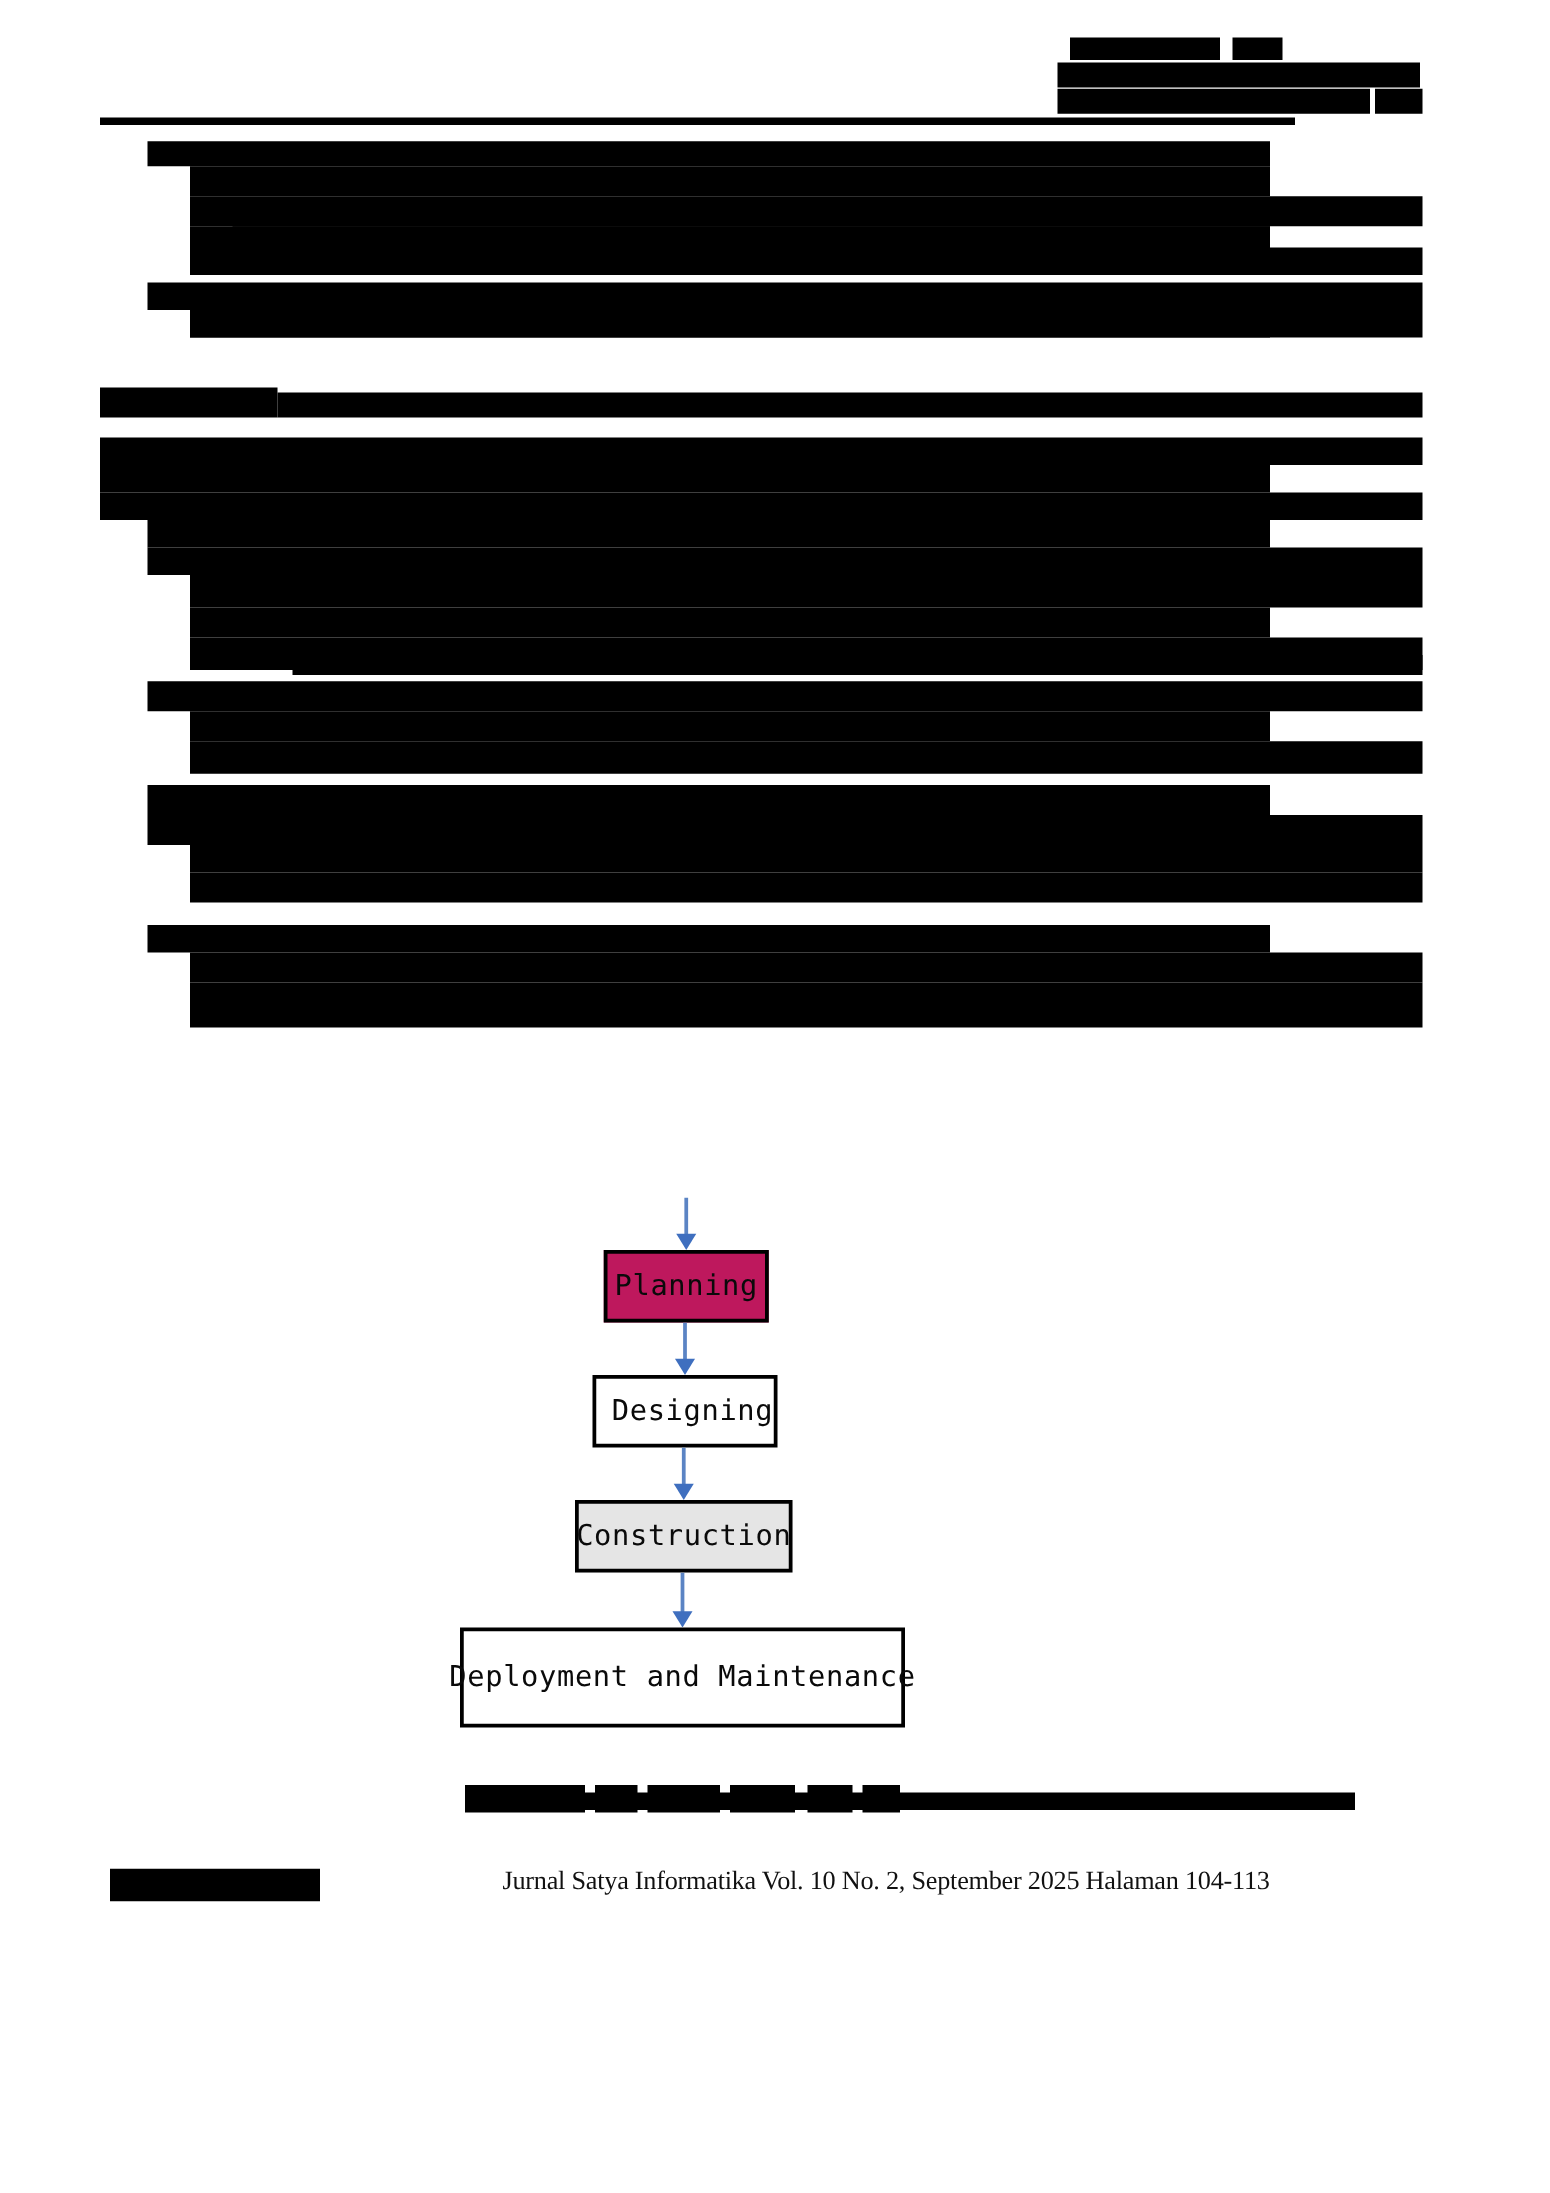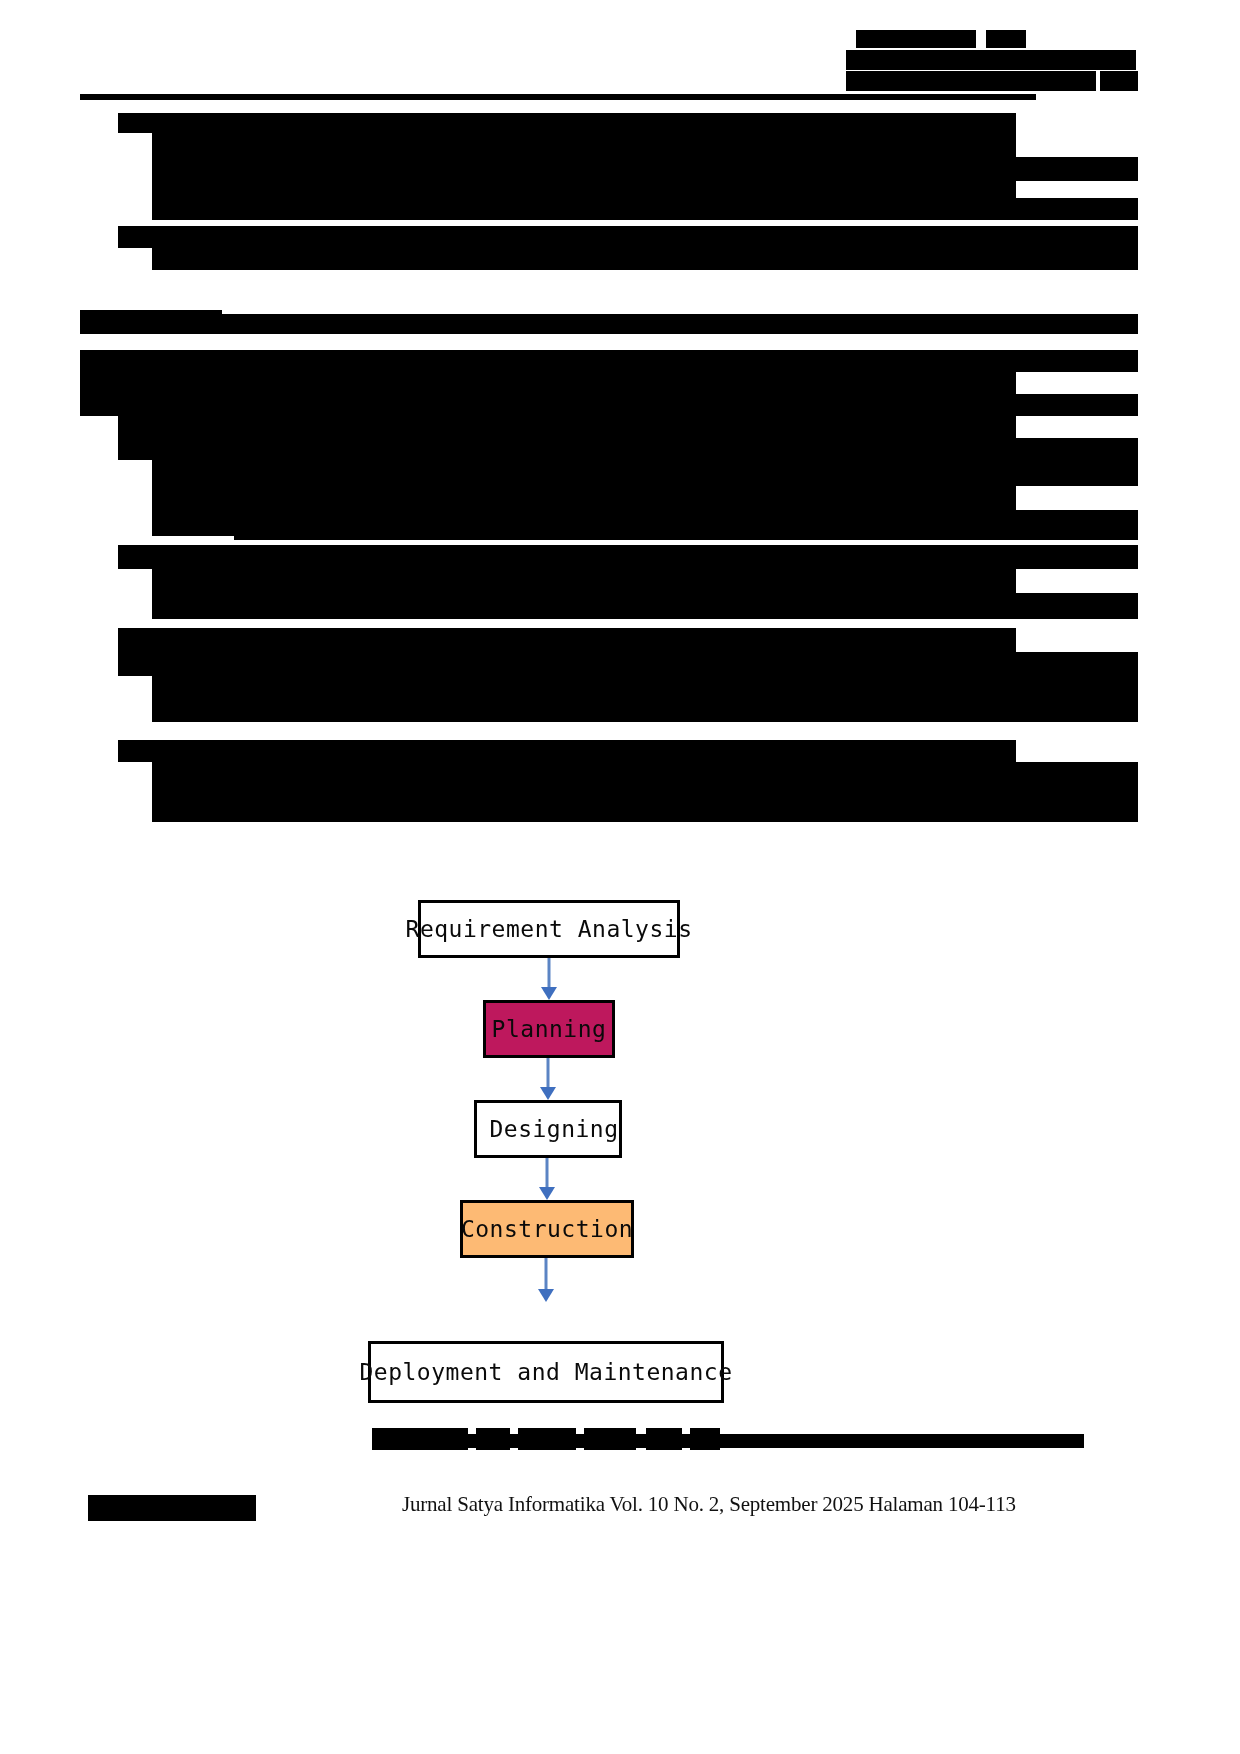--- a/index.html
+++ b/index.html
@@ -132,49 +132,46 @@
       <div class="redact" style="left: 152px; top: 698px; width: 864px; height: 24px; background: rgb(0, 0, 0);"></div>
       <div class="redact" style="left: 1016px; top: 698px; width: 122px; height: 24px; background: rgb(0, 0, 0);"></div>
       <div class="redact" style="left: 118px; top: 740px; width: 898px; height: 22px; background: rgb(0, 0, 0);"></div>
       <div class="redact" style="left: 152px; top: 762px; width: 864px; height: 24px; background: rgb(0, 0, 0);"></div>
       <div class="redact" style="left: 1016px; top: 762px; width: 122px; height: 24px; background: rgb(0, 0, 0);"></div>
       <div class="redact" style="left: 152px; top: 786px; width: 864px; height: 36px; background: rgb(0, 0, 0);"></div>
       <div class="redact" style="left: 1016px; top: 786px; width: 122px; height: 36px; background: rgb(0, 0, 0);"></div>
     </div>
 
   <div class="flow" id="flow-layer">
-      <div class="flow-box" style="left: 418px; top: 10px; width: 262px; height: 58px; border-color: rgb(0, 0, 0); background: rgb(255, 255, 255);">
-        <span>Requirement Analysis</span>
-      </div>
       <svg class="flow-arrow" width="26" height="42" style="left: 536px; top: 68px;">
         <line x1="13" y1="0" x2="13" y2="33" stroke="#5b84c4" stroke-width="3"></line>
         <polygon points="5,29 21,29 13,42" fill="#3f6fbf"></polygon>
       </svg>
       <div class="flow-box" style="left: 483px; top: 110px; width: 132px; height: 58px; border-color: rgb(0, 0, 0); background: #be185d;">
         <span>Planning</span>
       </div>
       <svg class="flow-arrow" width="26" height="42" style="left: 535px; top: 168px;">
         <line x1="13" y1="0" x2="13" y2="33" stroke="#5b84c4" stroke-width="3"></line>
         <polygon points="5,29 21,29 13,42" fill="#3f6fbf"></polygon>
       </svg>
       <div class="flow-box" style="left: 474px; top: 210px; width: 148px; height: 58px; border-color: rgb(0, 0, 0); background: rgb(255, 255, 255); padding-left: 12px;">
         <span>Designing</span>
       </div>
       <svg class="flow-arrow" width="26" height="42" style="left: 534px; top: 268px;">
         <line x1="13" y1="0" x2="13" y2="33" stroke="#5b84c4" stroke-width="3"></line>
         <polygon points="5,29 21,29 13,42" fill="#3f6fbf"></polygon>
       </svg>
-      <div class="flow-box" style="left: 460px; top: 310px; width: 174px; height: 58px; border-color: rgb(0, 0, 0); background: #fdba74;">
+      <div class="flow-box" style="left: 460px; top: 310px; width: 174px; height: 58px; border-color: rgb(0, 0, 0); background: #e5e5e5;">
         <span>Construction</span>
       </div>
       <svg class="flow-arrow" width="26" height="44" style="left: 533px; top: 368px;">
         <line x1="13" y1="0" x2="13" y2="35" stroke="#5b84c4" stroke-width="3"></line>
         <polygon points="5,31 21,31 13,44" fill="#3f6fbf"></polygon>
       </svg>
-      <div class="flow-box" style="left: 368px; top: 412px; width: 356px; height: 62px; border-color: rgb(0, 0, 0); background: rgb(255, 255, 255); margin-top: 39px;">
+      <div class="flow-box" style="left: 368px; top: 412px; width: 356px; height: 80px; border-color: rgb(0, 0, 0); background: rgb(255, 255, 255);">
         <span>Deployment and Maintenance</span>
       </div>
     </div>
 
   <div id="caption-layer">
       <div class="redact" style="left: 372px; top: 1428px; width: 96px; height: 22px; background: rgb(0, 0, 0);"></div>
       <div class="redact" style="left: 476px; top: 1428px; width: 34px; height: 22px; background: rgb(0, 0, 0);"></div>
       <div class="redact" style="left: 518px; top: 1428px; width: 58px; height: 22px; background: rgb(0, 0, 0);"></div>
       <div class="redact" style="left: 584px; top: 1428px; width: 52px; height: 22px; background: rgb(0, 0, 0);"></div>
       <div class="redact" style="left: 646px; top: 1428px; width: 36px; height: 22px; background: rgb(0, 0, 0);"></div>

